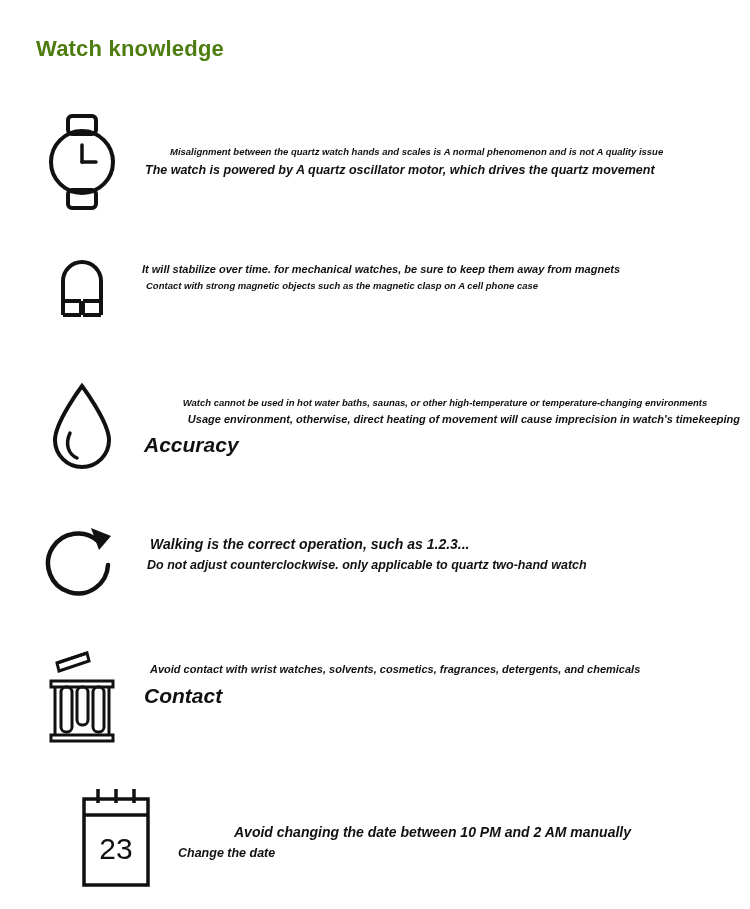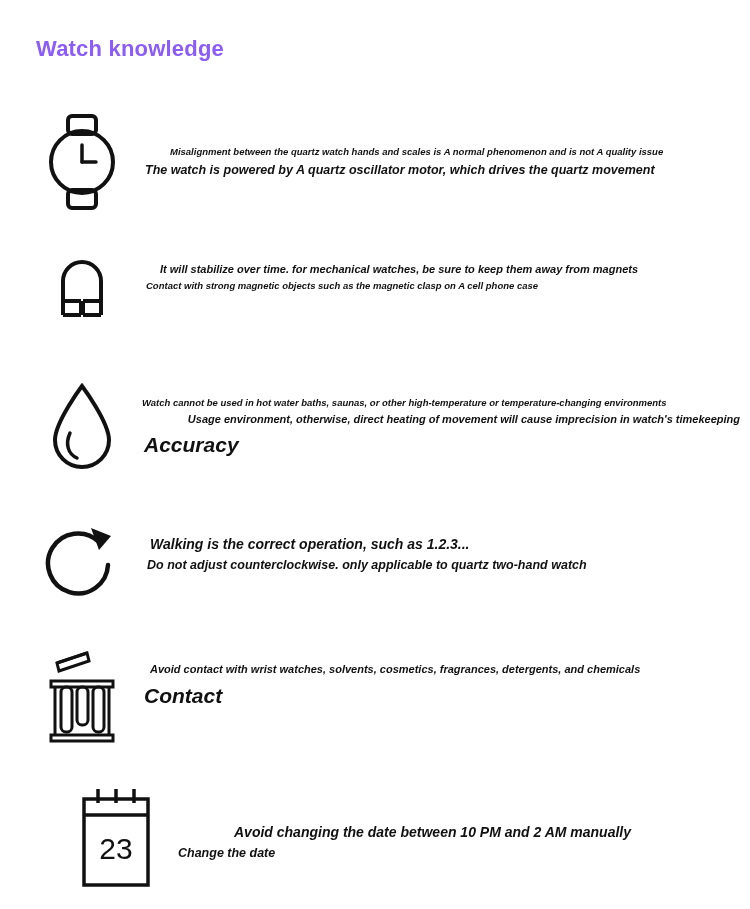--- a/index.html
+++ b/index.html
@@ -21,21 +21,21 @@
     height: 909px;
     box-sizing: border-box;
   }
   .page-title {
     position: absolute;
     left: 36px;
     top: 36px;
     font-size: 22px;
     font-weight: bold;
     letter-spacing: 0.2px;
-    color: #8b5cf6;
+    color: #4d7c0f;
   }
   .section {
     position: absolute;
     left: 0;
     width: 750px;
   }
   .icon-box {
     position: absolute;
     left: 36px;
     width: 92px;
@@ -65,27 +65,27 @@
   #sec-quartz { top: 112px; height: 110px; }
   #sec-quartz .icon-box { top: 0; height: 100px; }
   #sec-quartz .lines { top: 33px; }
   #sec-quartz .l1 { margin-left: 30px; }
   #sec-quartz .l2 { margin-left: 5px; }
 
   #sec-magnet { top: 245px; height: 110px; }
   #sec-magnet .icon-box { top: 8px; height: 80px; }
   #sec-magnet .lines { top: 16px; }
   #sec-magnet .l1 { margin-left: 8px; }
-  #sec-magnet .l2 { margin-left: 20px; }
+  #sec-magnet .l2 { margin-left: 2px; }
   #sec-magnet .l3 { margin-left: 6px; }
 
   #sec-water { top: 378px; height: 110px; }
   #sec-water .icon-box { top: 0; height: 100px; }
   #sec-water .lines { top: 18px; }
-  #sec-water .l1 { margin-left: 2px; }
+  #sec-water .l1 { margin-left: 10px; text-align: center; }
   #sec-water .l2 { margin-left: 7px; text-align: right; }
   #sec-water .l3 { margin-left: 4px; }
 
   #sec-crown { top: 515px; height: 110px; }
   #sec-crown .icon-box { top: 5px; height: 90px; }
   #sec-crown .lines { top: 18px; }
   #sec-crown .l1 { margin-left: 48px; }
   #sec-crown .l2 { margin-left: 10px; }
   #sec-crown .l3 { margin-left: 7px; }
 

